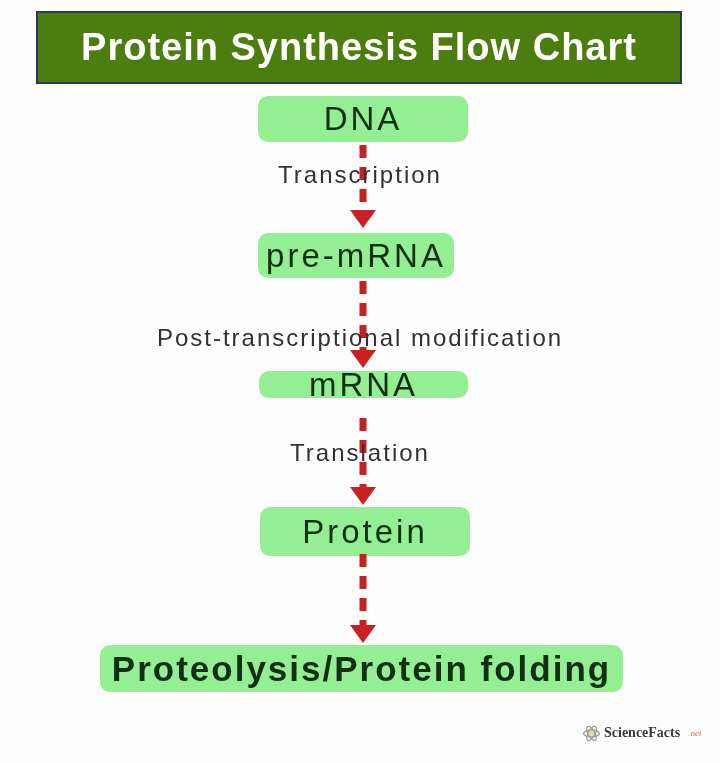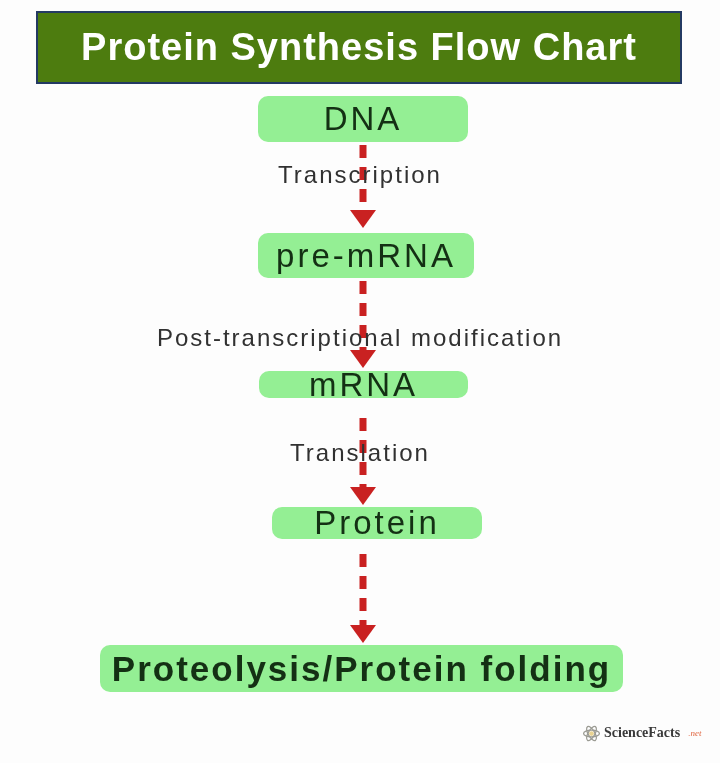--- a/index.html
+++ b/index.html
@@ -17,23 +17,23 @@
     letter-spacing:1px;white-space:nowrap;
   }
 
   
   .flow-box{
     position:absolute;background:#94ef94;border-radius:10px;
     display:flex;align-items:center;justify-content:center;
     color:#143014;font-size:33px;letter-spacing:3px;white-space:nowrap;
   }
   .box-dna{left:258px;top:96px;width:210px;height:46px;}
-  .box-premrna{left:258px;top:233px;width:216px;height:45px;}
+  .box-premrna{left:258px;top:233px;width:196px;height:45px;}
   .box-mrna{left:259px;top:371px;width:209px;height:27px;}
-  .box-protein{left:272px;top:507px;width:210px;height:32px;}
+  .box-protein{left:260px;top:507px;width:210px;height:49px;}
   .box-proteolysis{left:100px;top:645px;width:523px;height:47px;font-size:35px;letter-spacing:2px;font-weight:bold;}
 
   
   .connector{position:absolute;left:340px;width:46px;}
   .conn-1{top:145px;height:83px;}
   .conn-2{top:281px;height:87px;}
   .conn-3{top:418px;height:87px;}
   .conn-4{top:554px;height:89px;}
   .dash-line{
     position:absolute;left:50%;transform:translateX(-50%);

